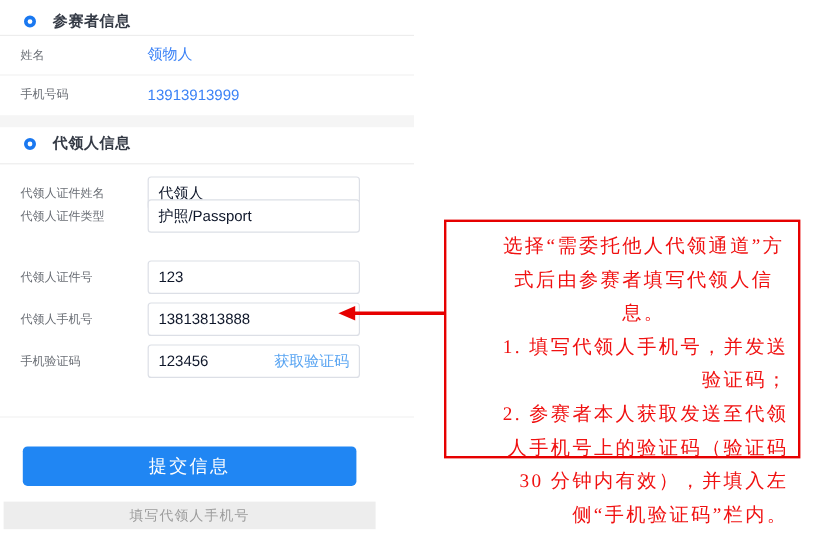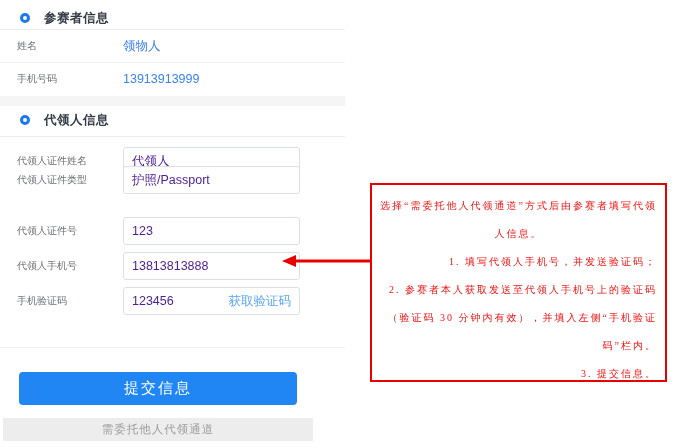--- a/index.html
+++ b/index.html
@@ -21,35 +21,35 @@
   .f-label { position:absolute; left:17px; top:50%; transform:translateY(-50%);
              font-size:10px; color:#6b6f76; }
   .f-value { position:absolute; left:123px; top:50%; transform:translateY(-50%);
              font-size:12.5px; color:#3b82f6; }
 
   .in-row { position:absolute; left:0; width:345px; height:28px; }
   .ibox { position:absolute; left:123px; top:0; width:177px; height:28px;
           border:1px solid #dcdfe6; border-radius:3px; background:#fff;
           display:flex; align-items:center; padding:0 8px; }
   .ibox input { border:none; outline:none; flex:1 1 auto; min-width:0; font-size:12.5px;
-                color:#4c1d95; font-family:"Liberation Sans","DejaVu Sans",sans-serif; background:transparent; }
+                color:#0f172a; font-family:"Liberation Sans","DejaVu Sans",sans-serif; background:transparent; }
   .code-link { flex:0 0 auto; font-size:12.5px; color:#58a4f2; text-decoration:none; cursor:pointer; }
 
   .submit-btn { position:absolute; left:19px; top:372px; width:278px; height:33px;
                 background:#2086f3; color:#fff; border:none; border-radius:4px;
                 font-size:15px; letter-spacing:2px; cursor:pointer;
                 font-family:"Liberation Sans","DejaVu Sans",sans-serif; }
   .footer-bar { position:absolute; left:3px; top:418px; width:310px; height:23px;
                 background:#ededed; display:flex; align-items:center; justify-content:center; }
   .footer-bar span { font-size:11.5px; color:#9c9c9c; letter-spacing:1px; }
 
   .anno-box { position:absolute; left:370px; top:183px; width:297px; height:199px;
               border:2px solid #e60000; background:#fff; padding:7px 8px 0 8px;
               font-family:"Liberation Serif","DejaVu Serif",serif; color:#f01111; }
-  .anno-box p { font-size:10px; line-height:28px; letter-spacing:2px; }
+  .anno-box p { font-size:16px; line-height:28px; letter-spacing:2px;margin-left:36px; }
   .anno-intro { text-align:center; }
   .anno-step { text-align:right; }
 
   .arrow-svg { position:absolute; left:280px; top:251px; }
 </style>
 </head>
 <body>
 
 <div class="form-col">
 
@@ -111,21 +111,21 @@
       <input type="text" value="123456" style="">
       <a class="code-link">获取验证码</a>
     </div>
   </div>
 
   <div class="hline" style="top:347px; background:#f2f2f2;"></div>
 
   <button class="submit-btn">提交信息</button>
 
   <div class="footer-bar">
-    <span>需委托他人代领通道</span>
+    <span>填写代领人手机号</span>
   </div>
 </div>
 
 <svg class="arrow-svg" width="92" height="20" viewBox="0 0 92 20">
   <line x1="14" y1="10" x2="92" y2="10" stroke="#e60000" stroke-width="3"></line>
   <polygon points="2,10 16,4 16,16" fill="#e60000"></polygon>
 </svg>
 
 <div class="anno-box">
   <p class="anno-intro">选择“需委托他人代领通道”方式后由参赛者填写代领人信息。</p>

